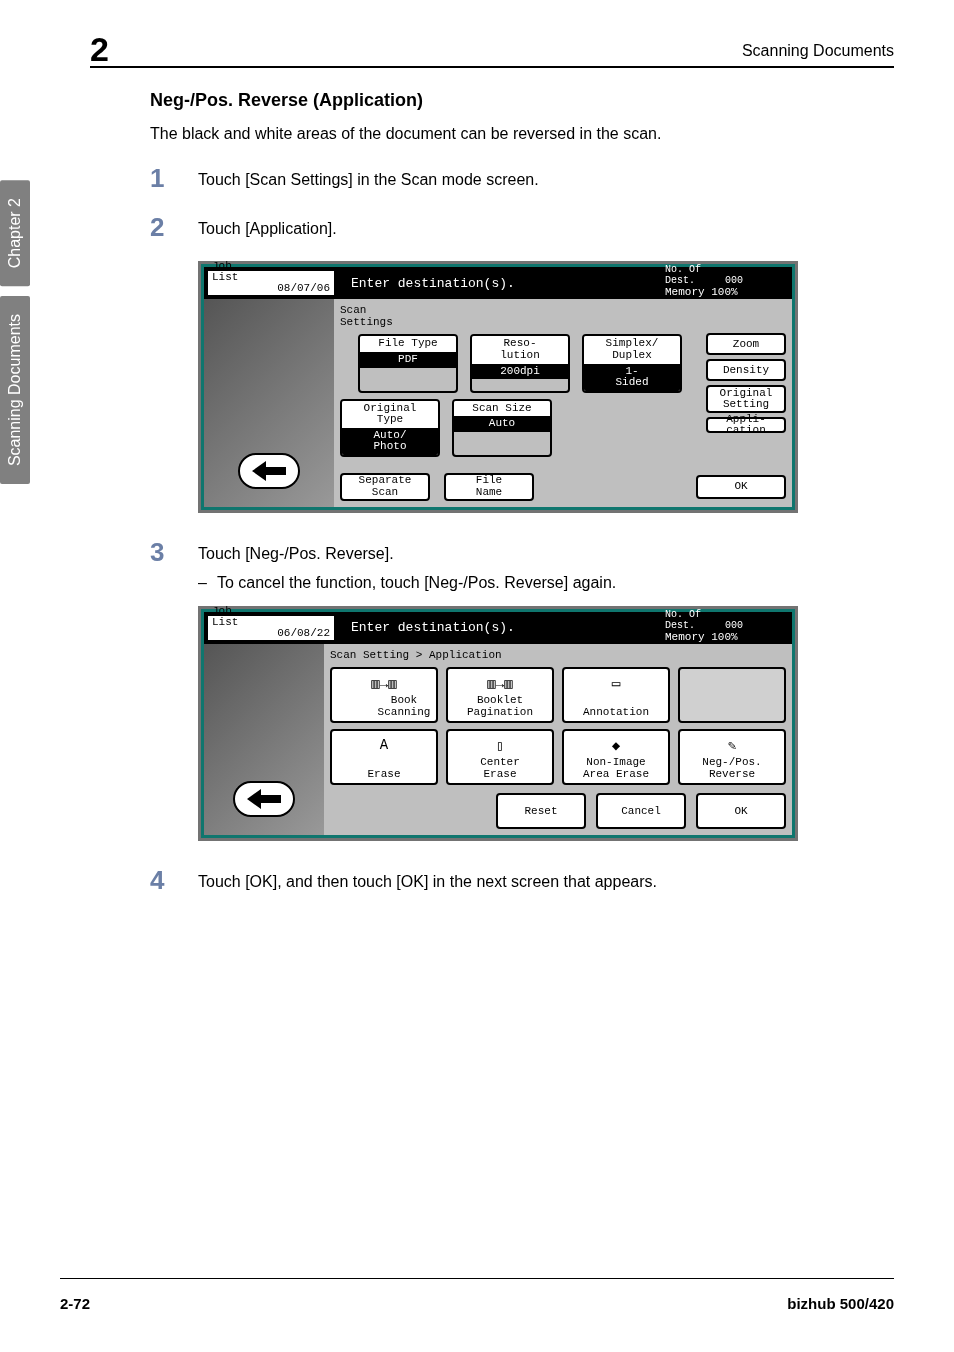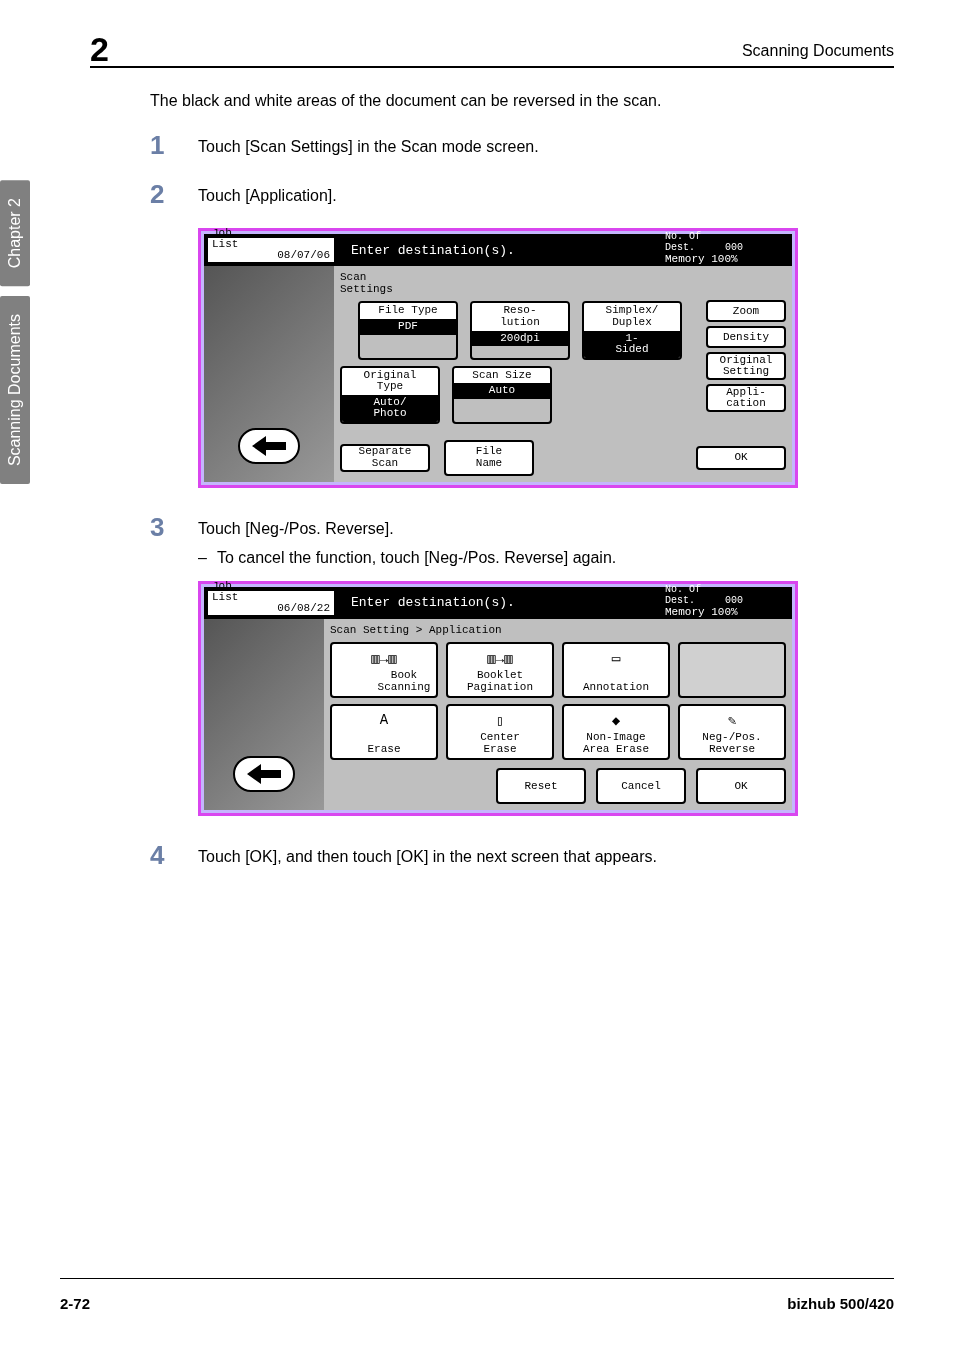--- a/index.html
+++ b/index.html
@@ -82,22 +82,22 @@
     font-size: 16px;
     margin-top: 6px;
     display: flex;
     gap: 10px;
   }
 
   
   .panel {
     margin-left: 48px;
     width: 600px;
-    border: 3px solid #d946ef;
-    background: #c4b5fd;
+    border: 3px solid #737373;
+    background: #0f766e;
     padding: 3px;
     margin-bottom: 24px;
   }
   .panel .topbar {
     display: flex;
     align-items: stretch;
     height: 32px;
     border: 1px solid #000;
     background: #000;
     color: #fff;
@@ -263,20 +263,21 @@
 <div class="chapter-num">2</div>
 <div class="header-right">Scanning Documents</div>
 <div class="header-rule"></div>
 
 <div class="side-tabs">
   <div class="side-tab">Chapter 2</div>
   <div class="side-tab">Scanning Documents</div>
 </div>
 
 <div class="content">
+  <h3 class="section">Neg-/Pos. Reverse (Application)</h3>
   <p class="body">The black and white areas of the document can be reversed in the scan.</p>
 
   <div class="step-row">
     <div class="step-num">1</div>
     <div class="step-text">Touch [Scan Settings] in the Scan mode screen.</div>
   </div>
 
   <div class="step-row">
     <div class="step-num">2</div>
     <div class="step-text">Touch [Application].</div>
@@ -334,27 +335,27 @@
           <div class="pair">
             <div class="top lbl">Scan Size</div>
             <div class="bot lbl">Auto</div>
           </div>
         </div>
         <div class="right-col">
           <div class="btn lbl">Zoom</div>
           <div class="btn lbl">Density</div>
           <div class="btn lbl" style="white-space:pre-line;height:28px;">Original
 Setting</div>
-          <div class="btn lbl" style="white-space:pre-line;height:28px;">Appli-
+          <div class="btn lbl" style="white-space:pre-line;height:16px;">Appli-
 cation</div>
         </div>
         <div style="display:flex;gap:14px;margin-top:16px;align-items:center;">
           <div class="btn lbl" style="white-space:pre-line;height:28px;">Separate
 Scan</div>
-          <div class="btn lbl" style="white-space:pre-line;height:36px;">File
+          <div class="btn lbl" style="white-space:pre-line;height:28px;">File
 Name</div>
           <div style="flex:1;"></div>
           <div class="btn lbl">OK</div>
         </div>
       </div>
     </div>
   </div>
 
   <div class="step-row" style="margin-bottom:6px;">
     <div class="step-num">3</div>

